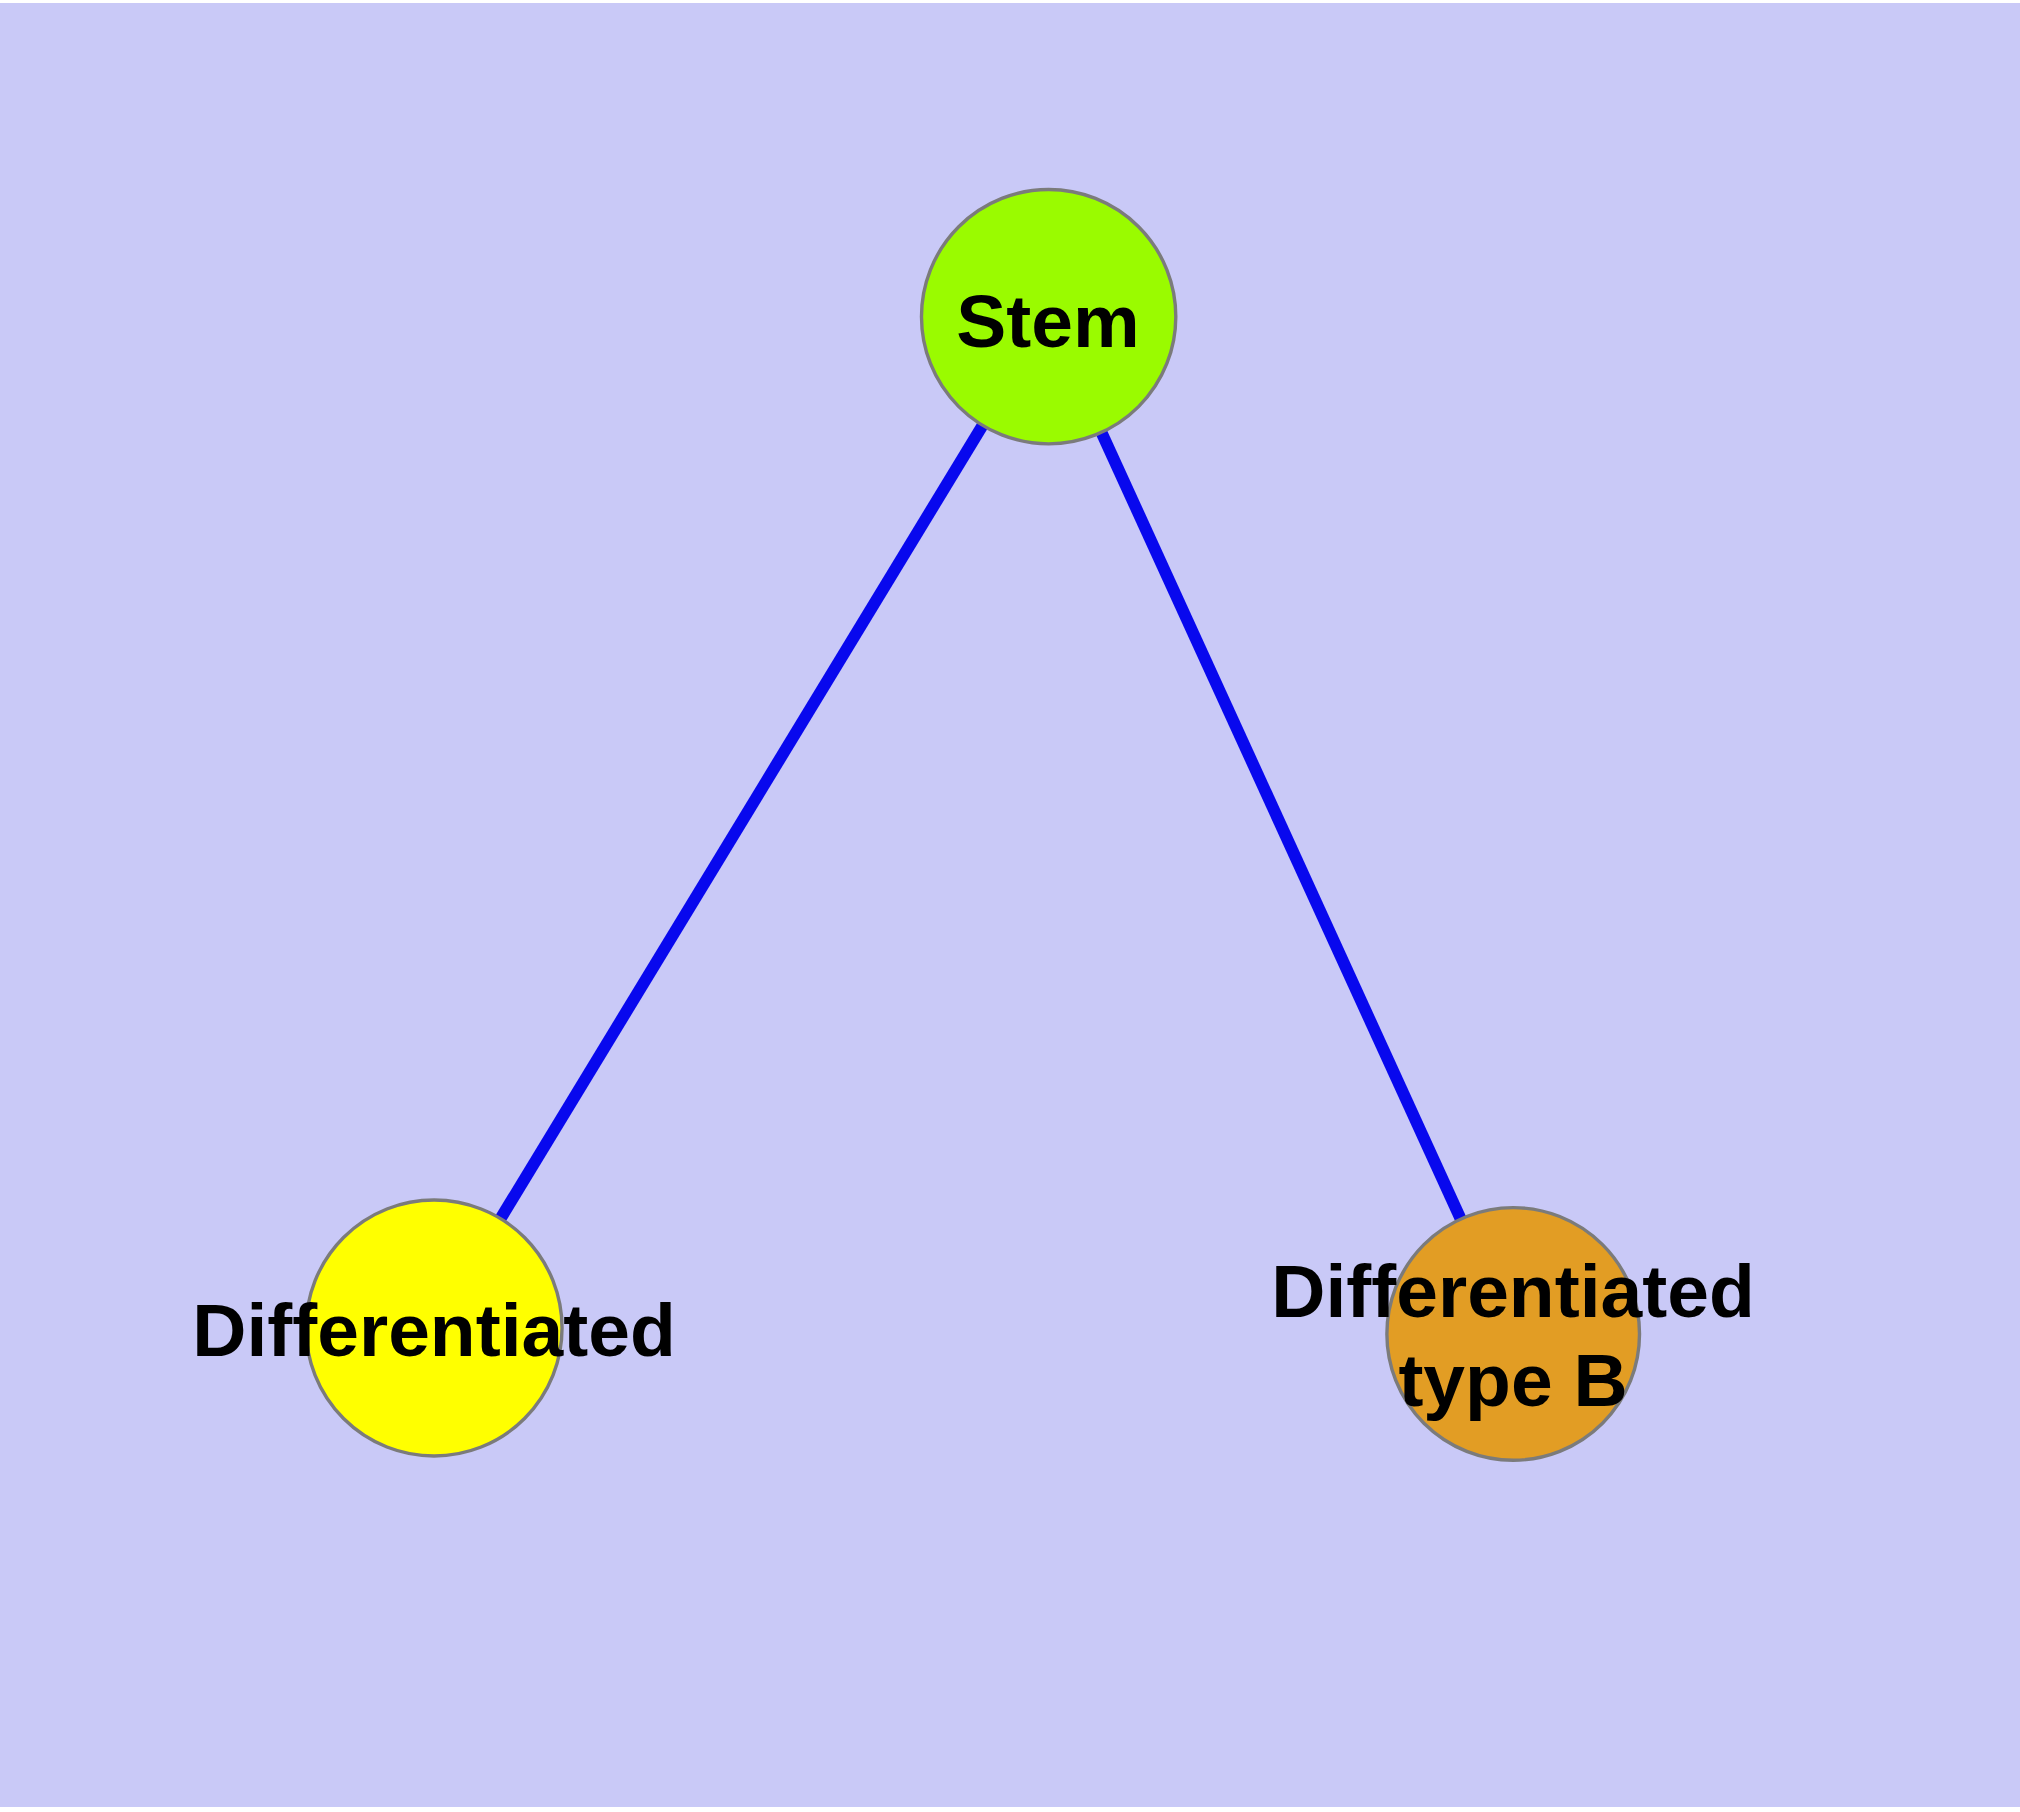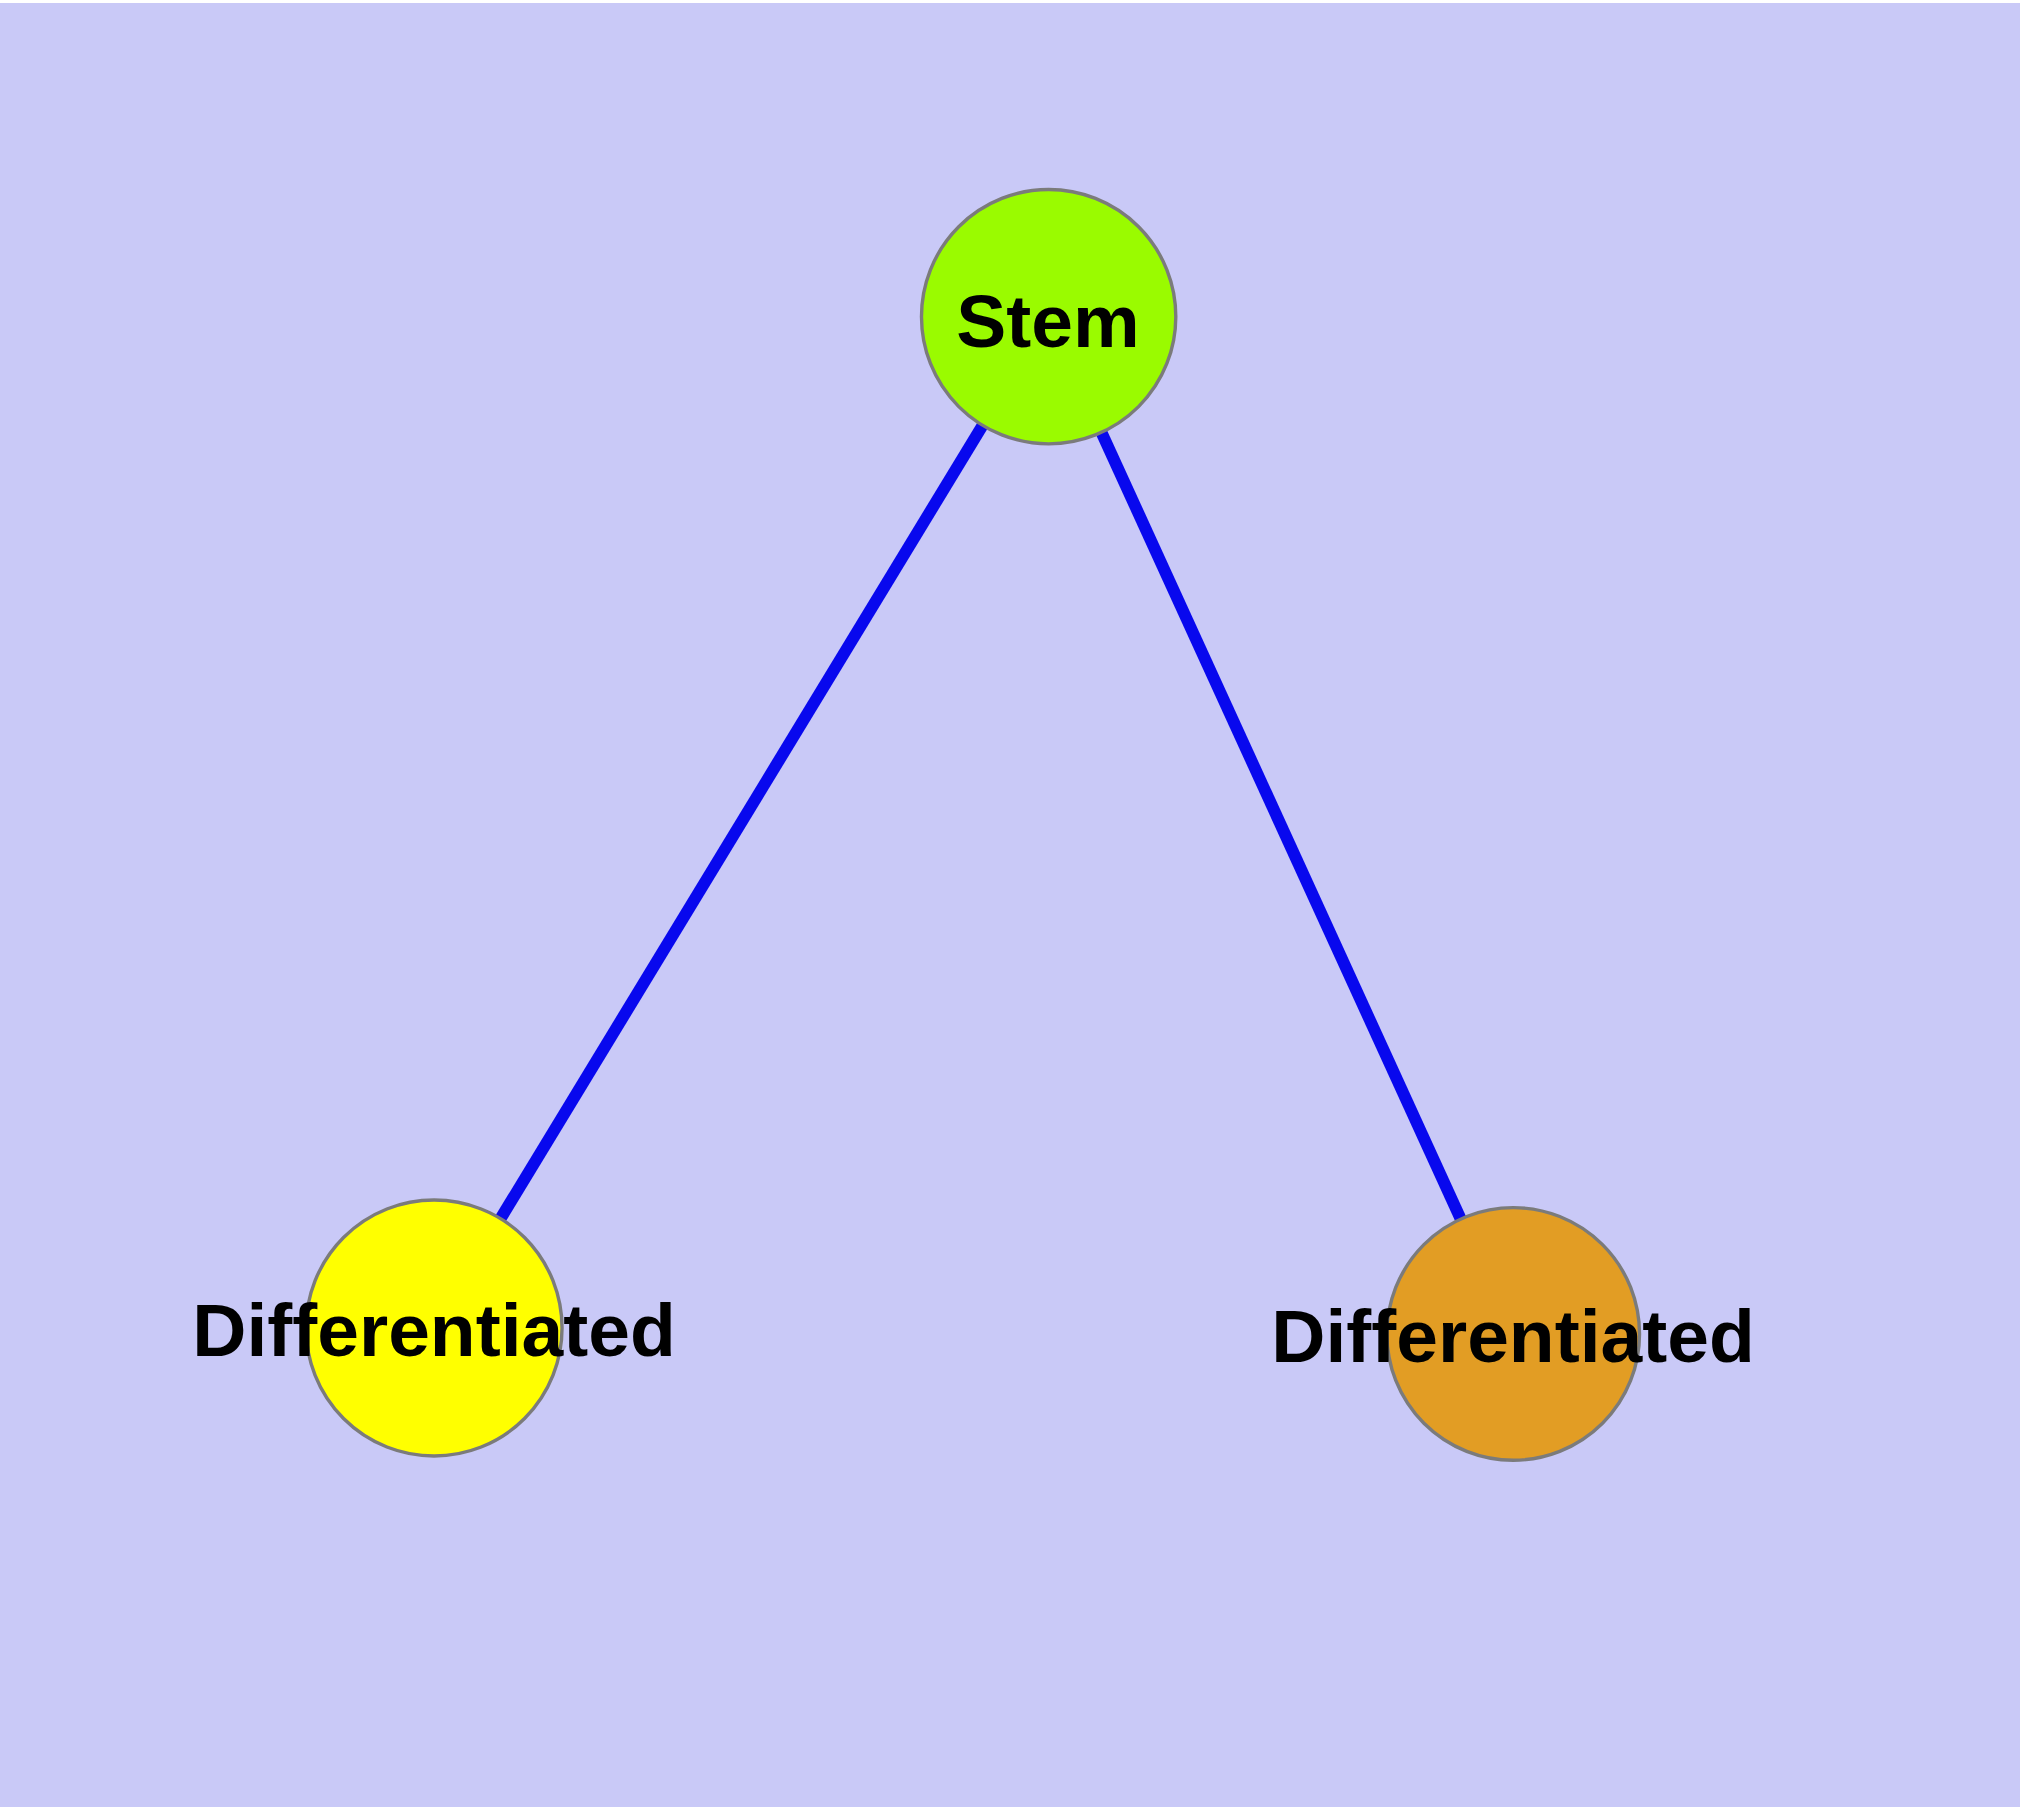--- a/index.html
+++ b/index.html
@@ -73,16 +73,17 @@
   <div class="node-label" id="label-stem">
     <span class="label-line">Stem</span>
   </div>
 
   <div class="node-label" id="label-type-a">
     <span class="label-line">Differentiated</span>
   </div>
 
   <div class="node-label" id="label-type-b">
     <span class="label-line">Differentiated</span>
+    <span class="label-line">type B</span>
   </div>
 
 </div>
 
 
 </body></html>

